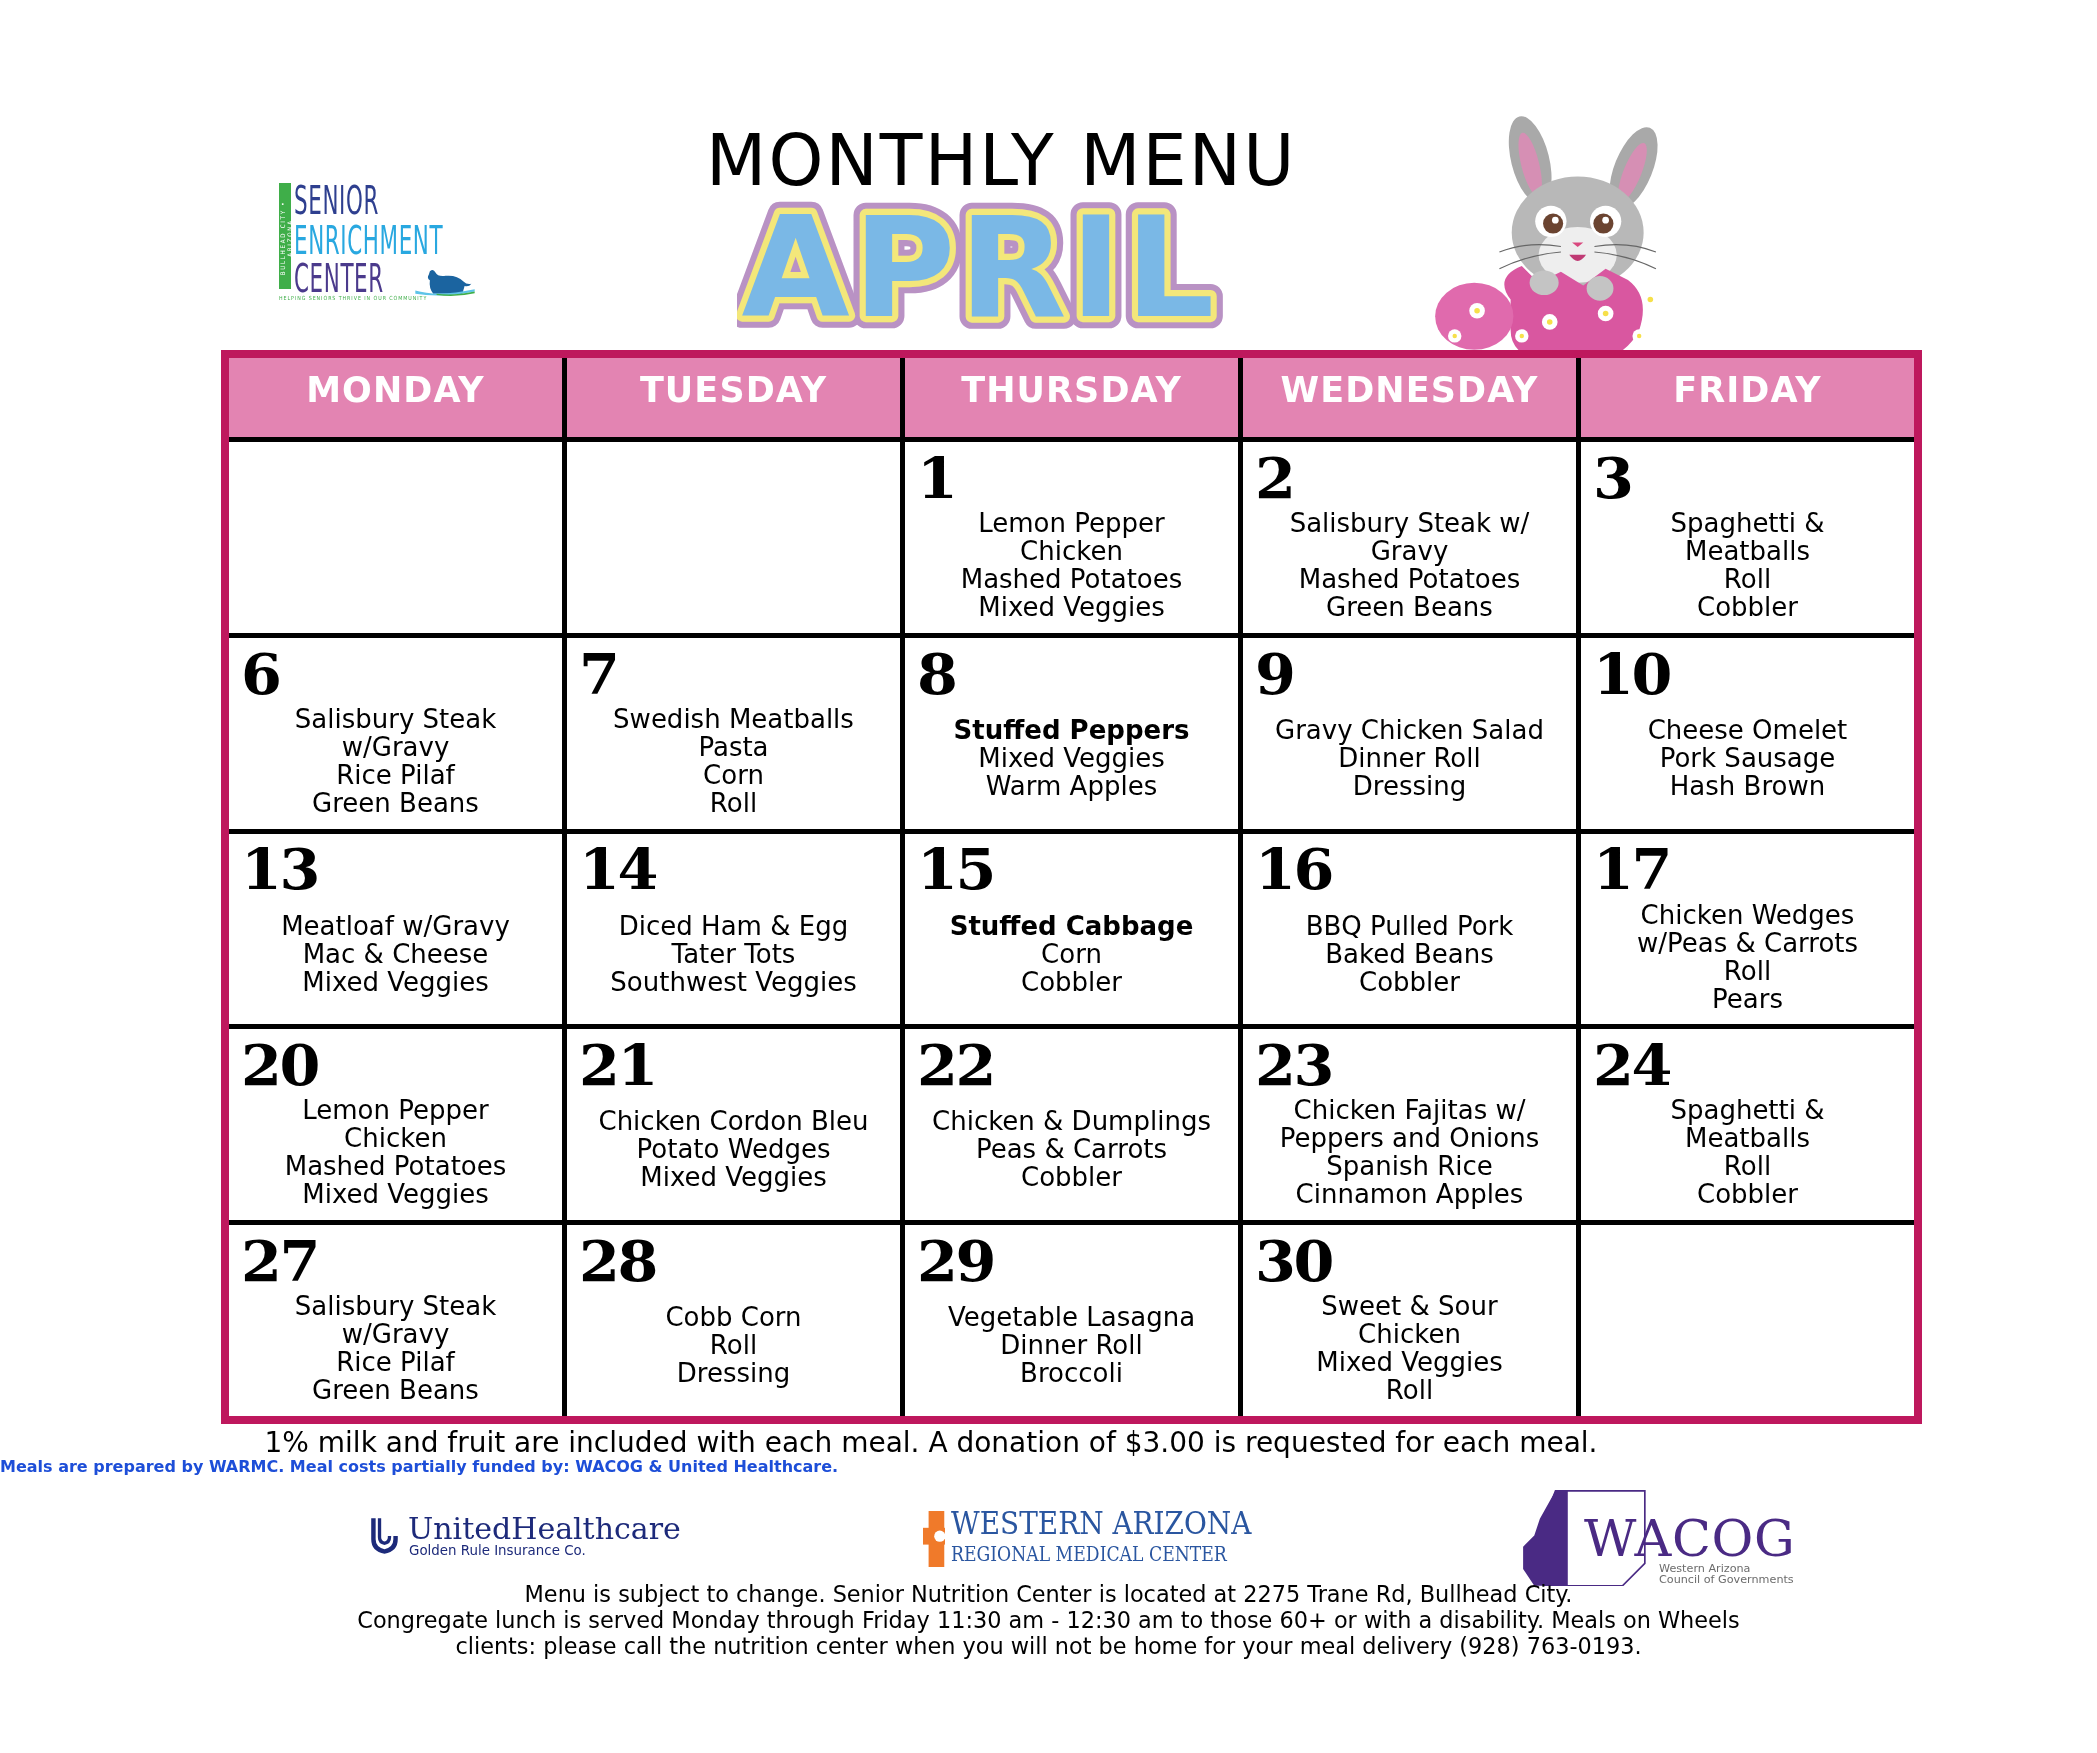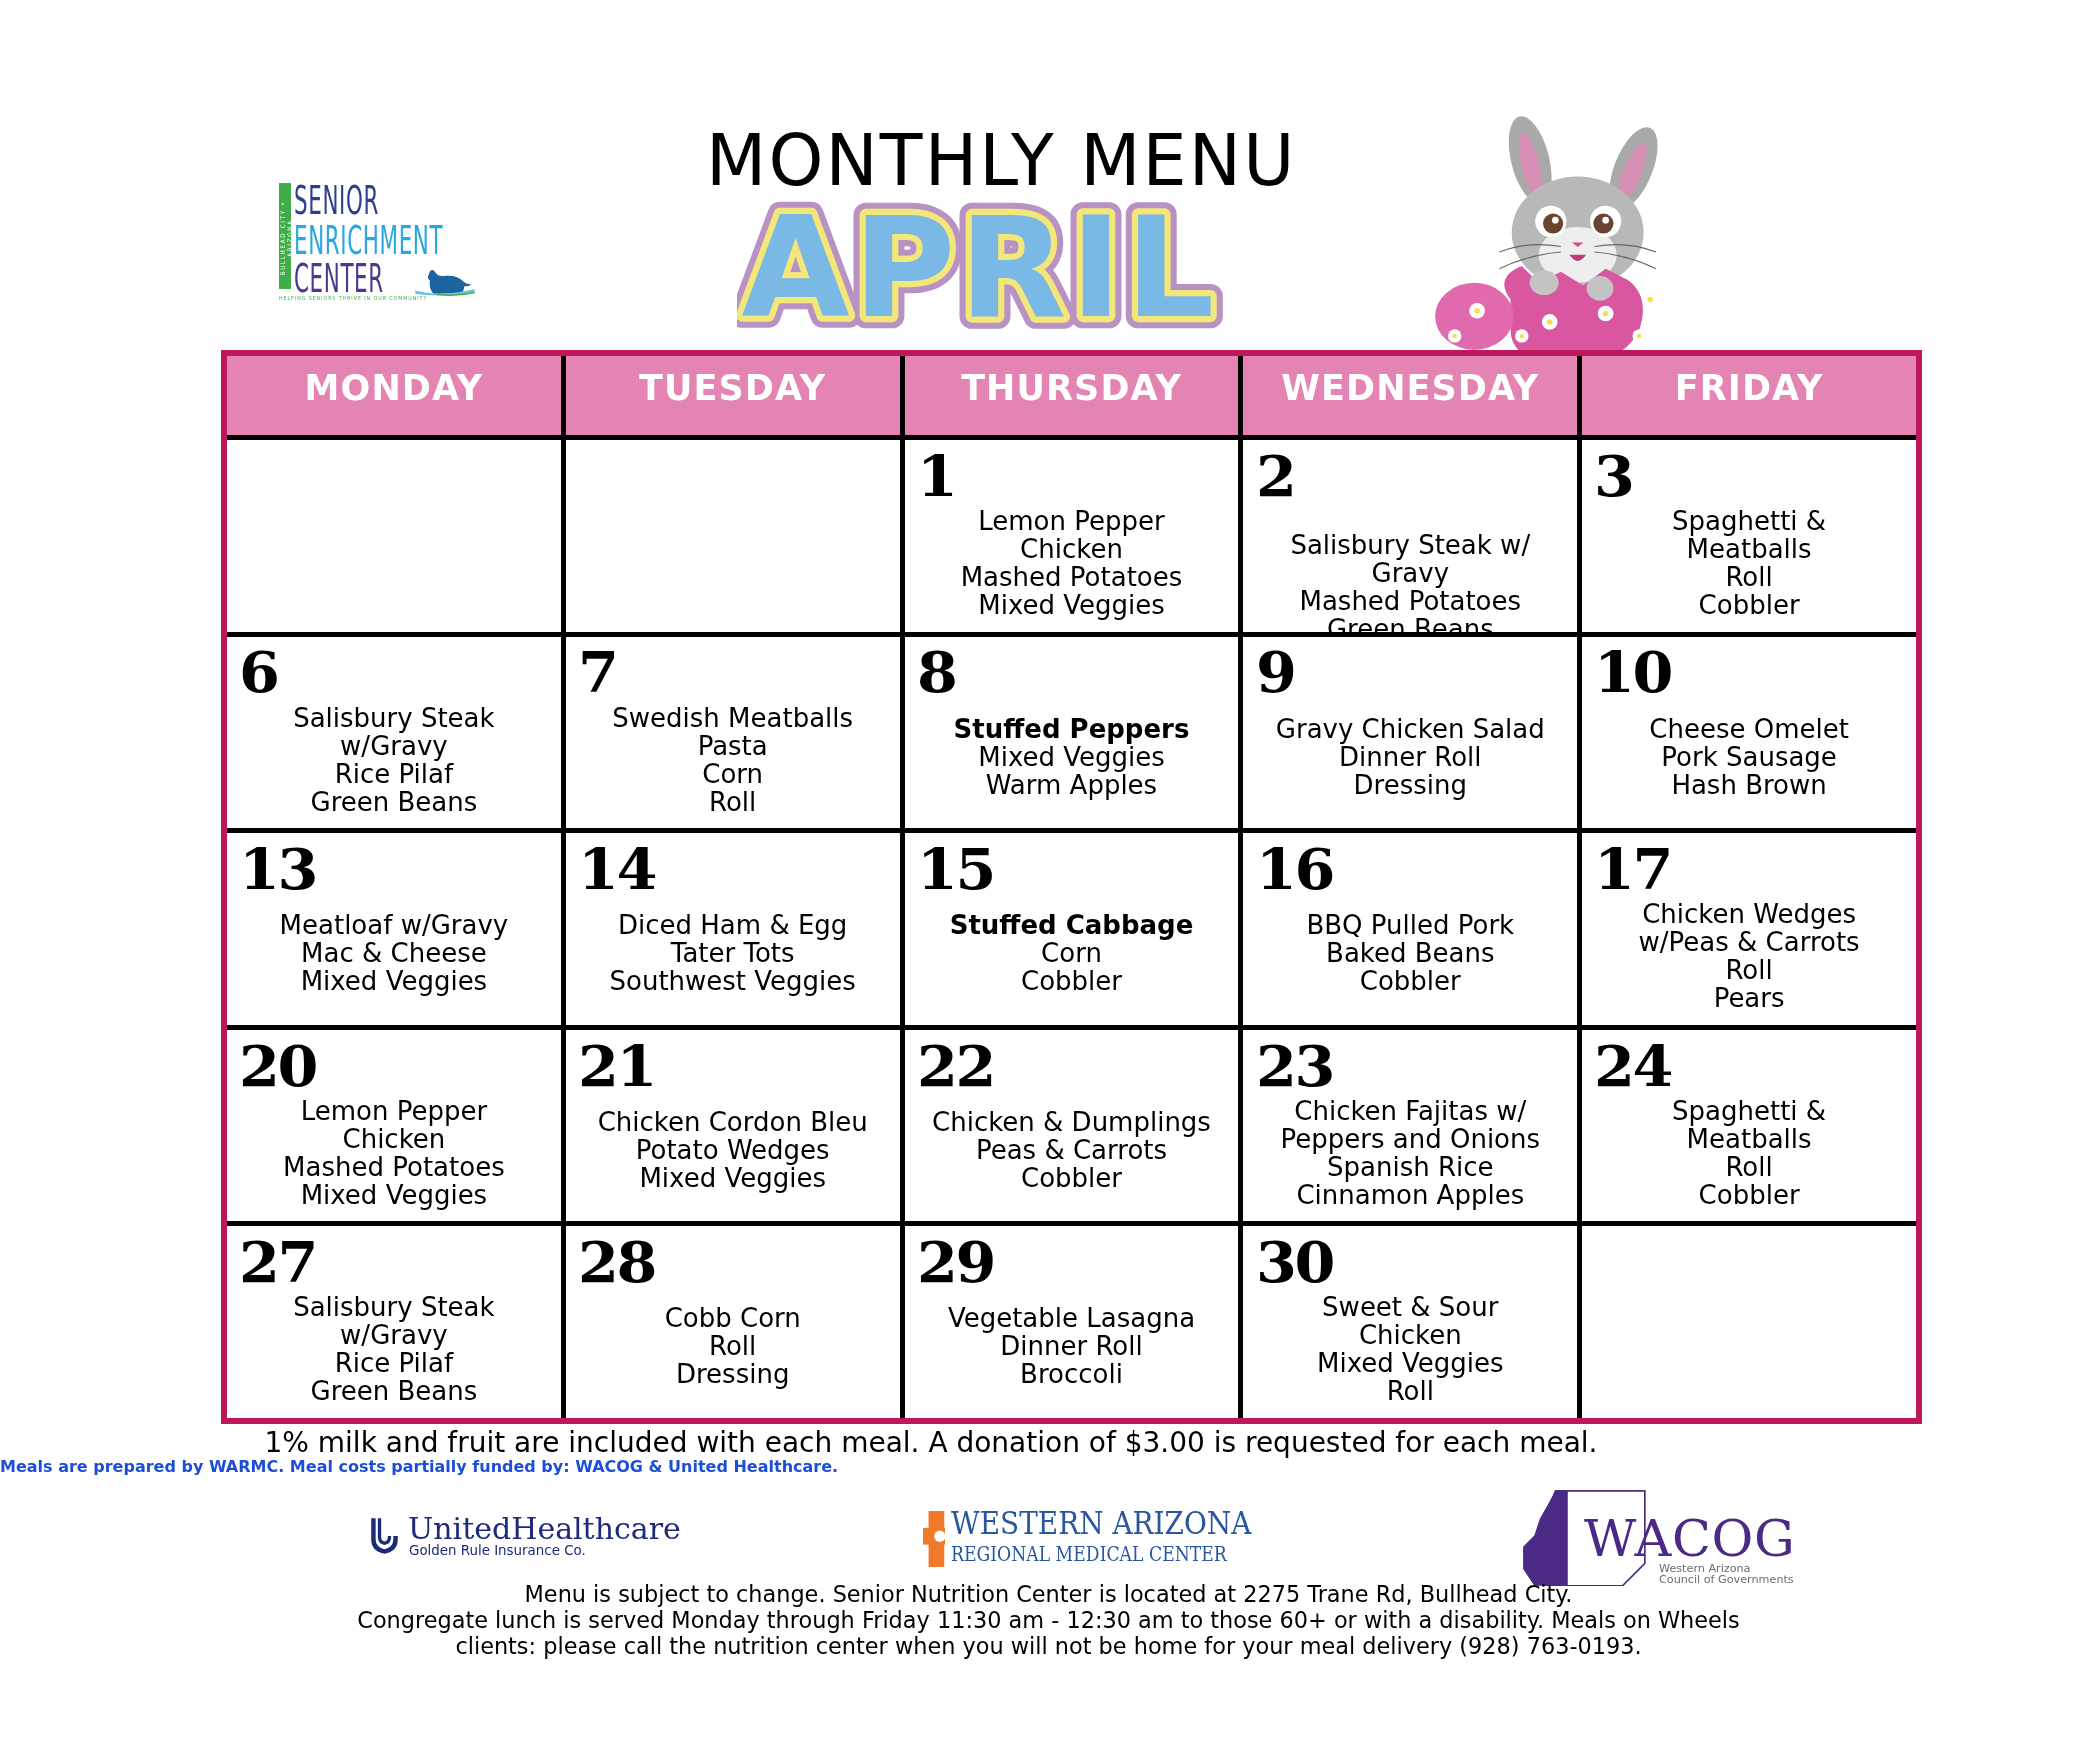--- a/index.html
+++ b/index.html
@@ -23,21 +23,21 @@
   
   .title-monthly { position:absolute; left:706px; top:124px; font-size:72px; font-weight:normal;
         letter-spacing:2.2px; line-height:1; font-family:"DejaVu Sans", sans-serif; transform:scaleX(0.97); transform-origin:left top; }
   .title-april { position:absolute; left:737px; top:190px; }
   .title-april svg { display:block; }
 
   .bunny { position:absolute; left:1410px; top:115px; width:313px; height:235px; }
 
   
   .grid { position:absolute; left:221px; top:350px; width:1701px; height:1074px;
-          border:6px solid #be185d; box-sizing:border-box; background:#000; }
+          border:8px solid #be185d; box-sizing:border-box; background:#000; }
   .grid-inner { position:absolute; left:0; top:0; right:0; bottom:0;
           display:grid; grid-template-columns:repeat(5, 1fr);
           grid-template-rows:79px repeat(5, 1fr); gap:5px; }
   .hdr { background:#e384b2; color:#fff; font-weight:bold; font-size:35px; letter-spacing:1.1px;
          display:flex; align-items:flex-start; justify-content:center; padding-top:12.3px; box-sizing:border-box; }
   .cell { background:#fff; position:relative; overflow:hidden; }
   .cell .num { position:absolute; left:12.3px; top:7.8px; font-family:"DejaVu Serif", serif; font-weight:bold;
          font-size:56px; line-height:1; letter-spacing:-2.2px; transform:scaleX(1.05); transform-origin:left top; }
   .cell .menu { position:absolute; left:0; right:0; top:73px; text-align:center; font-size:26px; line-height:28px; }
   .cell .menu.bold-first div:first-child { font-weight:bold; }
@@ -161,21 +161,21 @@
         <div class="num">1</div>
         <div class="menu" style="top: 67px;">
           <div>Lemon Pepper</div>
           <div>Chicken</div>
           <div>Mashed Potatoes</div>
           <div>Mixed Veggies</div>
         </div>
       </div>
       <div class="cell">
         <div class="num">2</div>
-        <div class="menu" style="top: 67px; margin-top: 24px;">
+        <div class="menu" style="top: 67px;">
           <div>Salisbury Steak w/</div>
           <div>Gravy</div>
           <div>Mashed Potatoes</div>
           <div>Green Beans</div>
         </div>
       </div>
       <div class="cell">
         <div class="num">3</div>
         <div class="menu" style="top: 67px;">
           <div>Spaghetti &amp;</div>

